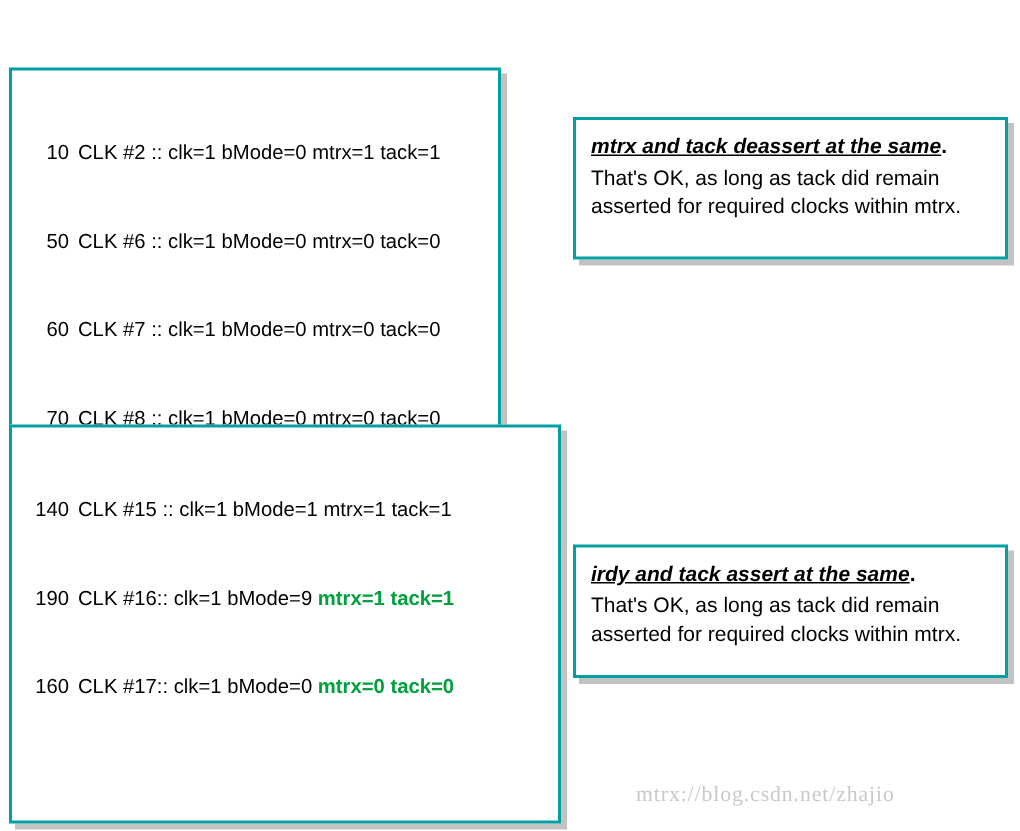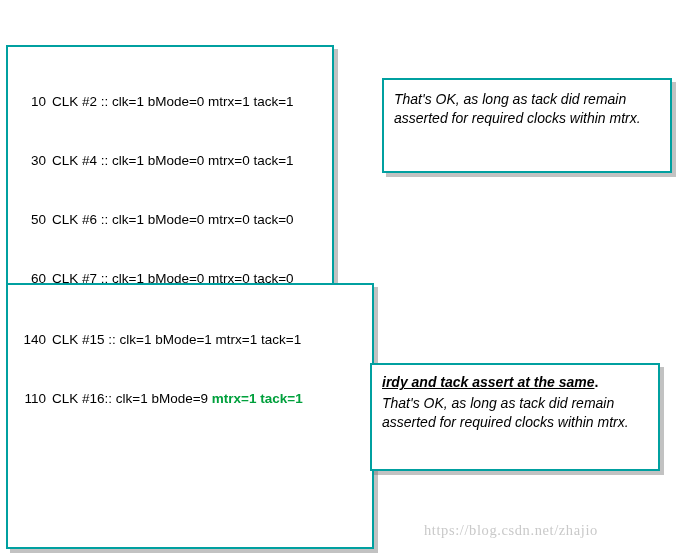--- a/index.html
+++ b/index.html
@@ -72,88 +72,88 @@
     color: #000000;
     box-shadow: 4px 4px 0 rgba(120,120,120,0.45);
   }
   #note-1 {
     left: 382px;
     top: 78px;
     width: 290px;
     height: 95px;
   }
   #note-2 {
-    left: 370px;
+    left: 382px;
     top: 363px;
     width: 290px;
-    height: 108px;
+    height: 89px;
   }
   .note-title {
     font-style: italic;
     font-weight: bold;
     text-decoration: underline;
     display: inline;
   }
   .note-title-tail {
     font-weight: bold;
     display: inline;
   }
   .note-body {
     margin-top: 2px;
-    font-style: italic;
   }
 
   
   #watermark {
     position: absolute;
     left: 424px;
     top: 522px;
     font-family: "Liberation Serif", serif;
     font-size: 14.5px;
     color: #c9c9c9;
     letter-spacing: 0.6px;
     white-space: pre;
   }
 </style>
 </head>
 <body>
 
 <div class="panel" id="log-panel-1">
   <div class="log-lines">
     <div class="log-line"><span class="cyc">10</span><span>CLK #2 :: clk=1 bMode=0 mtrx=1 tack=1</span></div>
-    <div class="log-line"><span class="cyc">30</span><span>CLK #4 :: clk=1 bMode=0 mtrx=0 tack=1</span></div>
     <div class="log-line"><span class="cyc">50</span><span>CLK #6 :: clk=1 bMode=0 mtrx=0 tack=0</span></div>
     <div class="log-line"><span class="cyc">60</span><span>CLK #7 :: clk=1 bMode=0 mtrx=0 tack=0</span></div>
     <div class="log-line"><span class="cyc">70</span><span>CLK #8 :: clk=1 bMode=0 mtrx=0 tack=0</span></div>
     <div class="log-line"><span class="cyc">80</span><span>CLK #9 :: clk=1 bMode=0 mtrx=0 tack=0</span></div>
     <div class="log-line"><span class="cyc">90</span><span>CLK #10 :: clk=1 bMode=0 mtrx=0 tack=0</span></div>
     
     
     
   </div>
 </div>
 
 <div class="panel" id="log-panel-2">
   <div class="log-lines">
     <div class="log-line"><span class="cyc">140</span><span>CLK #15 :: clk=1 bMode=1 mtrx=1 tack=1</span><span class="green"></span></div>
-    <div class="log-line"><span class="cyc">110</span><span>CLK #16:: clk=1 bMode=9 </span><span class="green">mtrx=1 tack=1</span></div>
+    <div class="log-line"><span class="cyc">190</span><span>CLK #16:: clk=1 bMode=9 </span><span class="green">mtrx=1 tack=1</span></div>
+    <div class="log-line log-line-highlight"><span class="cyc">160</span><span>CLK #17:: clk=1 bMode=0 </span><span class="green">mtrx=0 tack=0</span></div>
     
     
     
     
     
     
     
     
     
   </div>
 </div>
 
 <div class="note" id="note-1">
+  <div><span class="note-title">mtrx and tack deassert at the same</span><span class="note-title-tail">.</span></div>
   <div class="note-body">That's OK, as long as tack did remain asserted for required clocks within mtrx.</div>
 </div>
 
 <div class="note" id="note-2">
   <div><span class="note-title">irdy and tack assert at the same</span><span class="note-title-tail">.</span></div>
   <div class="note-body">That's OK, as long as tack did remain asserted for required clocks within mtrx.</div>
 </div>
 
-<div id="watermark">https://blog.csdn.net/zhajio</div>
+<div id="watermark">mtrx://blog.csdn.net/zhajio</div>
 
 </body></html>

